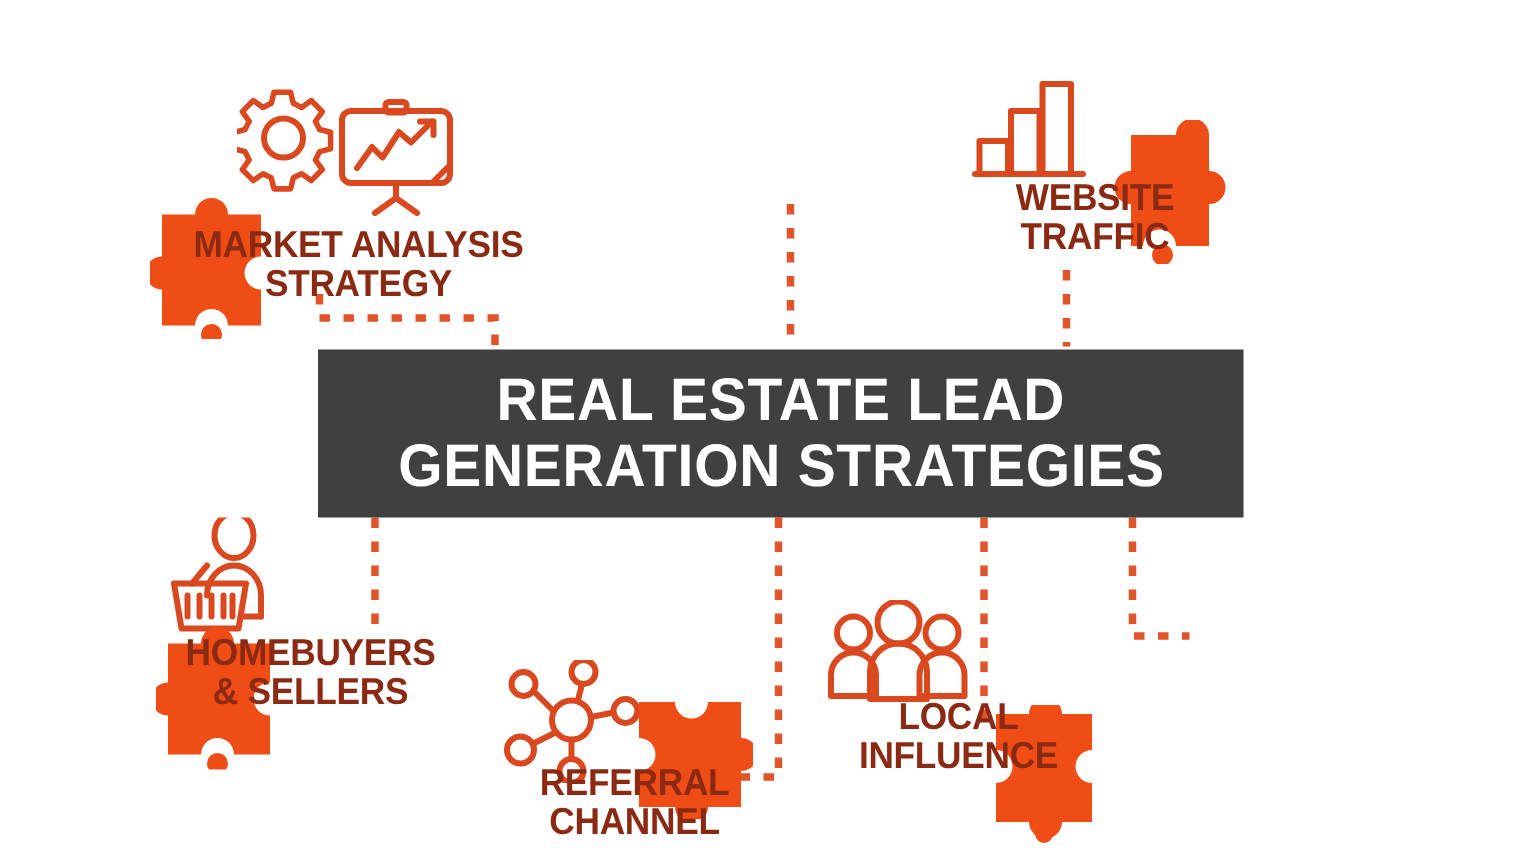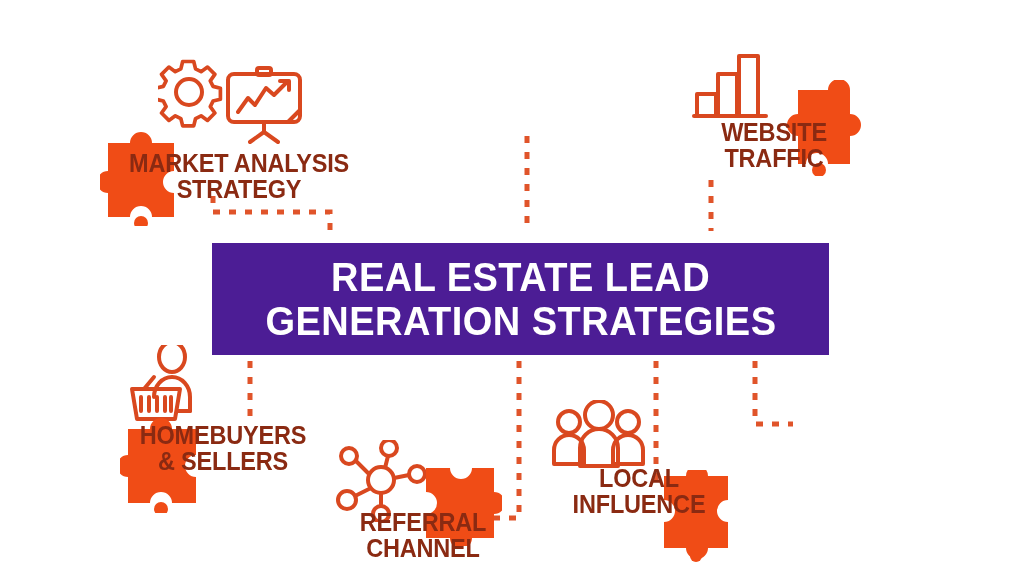--- a/index.html
+++ b/index.html
@@ -41,45 +41,45 @@
     letter-spacing: -0.2px;
     text-align: center;
     white-space: pre-line;
     transform: scaleX(0.94);
   }
 
   
   #banner {
     position: absolute;
     left: 212px;
-    top: 243px;
+    top: 233px;
     width: 617px;
     height: 112px;
-    background: #4c1d95;
+    background: #404040;
     display: flex;
     flex-direction: column;
     align-items: center;
     justify-content: center;
   }
   #banner .line {
     color: #ffffff;
     font-family: "Liberation Sans", sans-serif;
     font-weight: bold;
     font-size: 40px;
     line-height: 44px;
     letter-spacing: 0.5px;
     transform: scaleX(0.95);
     white-space: nowrap;
   }
 
   
   #node-market-analysis { left: 100px; top: 56px; width: 262px; height: 160px; }
   #node-online-promotion { left: 430px; top: 12px; width: 222px; height: 125px; }
-  #node-website-traffic  { left: 692px; top: 52px; width: 170px; height: 130px; }
-  #node-homebuyers       { left: 120px; top: 345px; width: 200px; height: 140px; text-decoration: underline; }
+  #node-website-traffic  { left: 648px; top: 52px; width: 170px; height: 130px; }
+  #node-homebuyers       { left: 104px; top: 345px; width: 200px; height: 140px; text-decoration: underline; }
   #node-referral         { left: 335px; top: 440px; width: 180px; height: 130px; }
   #node-local-influence  { left: 550px; top: 400px; width: 180px; height: 140px; }
   #node-lead-potential   { left: 775px; top: 318px; width: 185px; height: 185px; }
 </style>
 </head>
 <body>
 
 <div id="stage">
 
   <svg id="connector-layer" viewBox="0 0 1024 574" width="1024" height="574">

